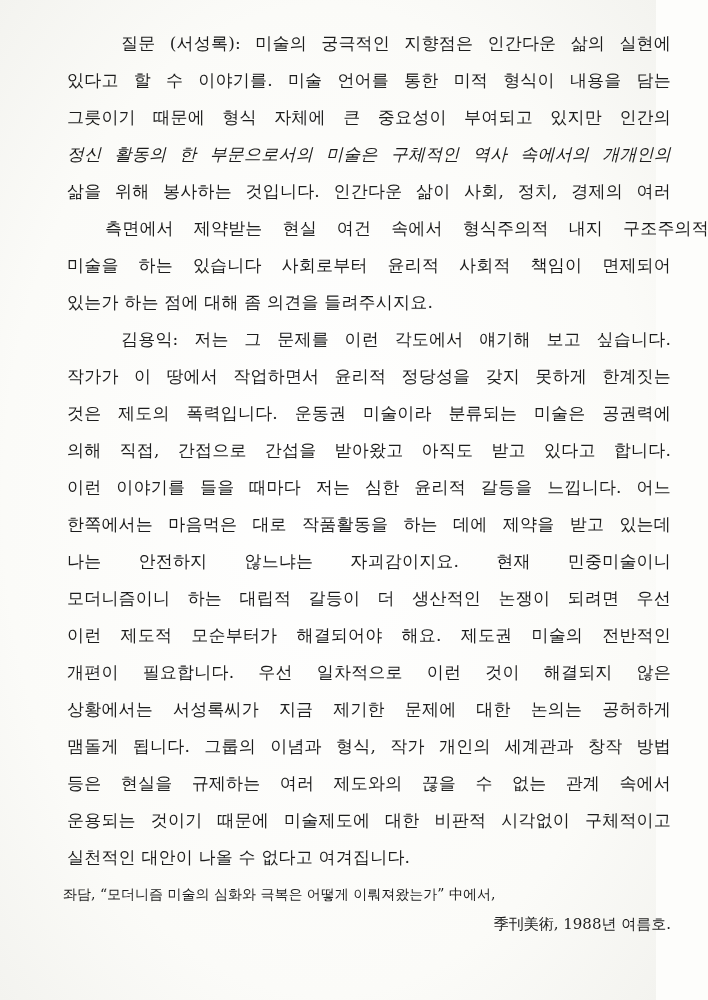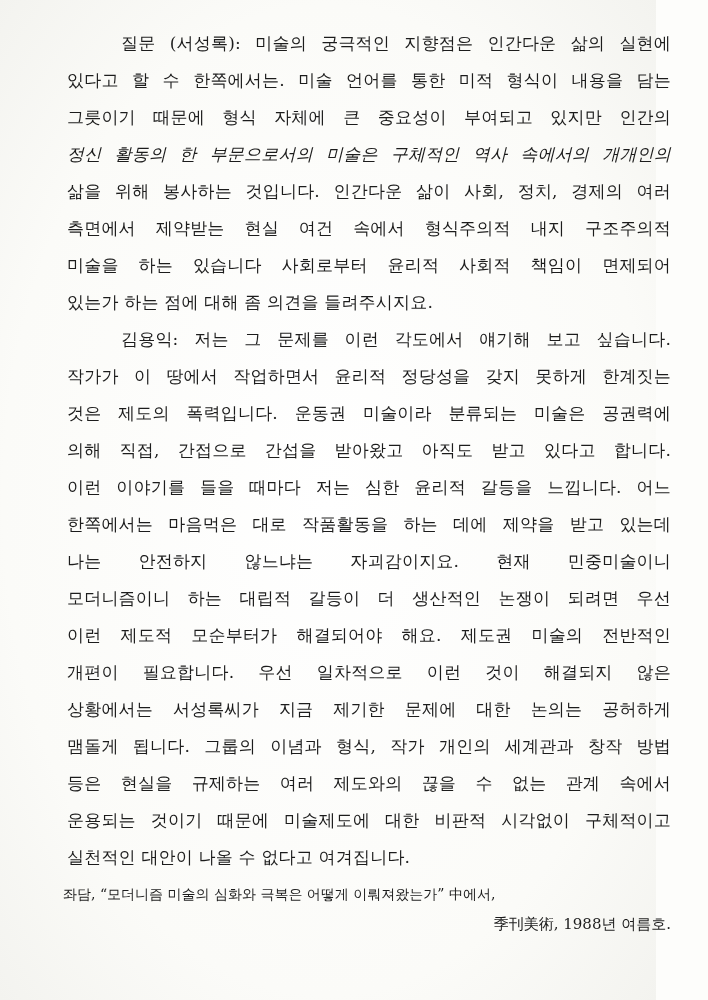--- a/index.html
+++ b/index.html
@@ -62,25 +62,25 @@
     }
   </style>
 </head>
 <body>
 
 <div class="page">
   <div class="content">
 
     <div>
       <div class="line indent" style="top:0px;">질문 (서성록): 미술의 궁극적인 지향점은 인간다운 삶의 실현에</div>
-      <div class="line" style="top:37px;">있다고 할 수 한쪽에서는. 미술 언어를 통한 미적 형식이 내용을 담는</div>
+      <div class="line" style="top:37px;">있다고 할 수 이야기를. 미술 언어를 통한 미적 형식이 내용을 담는</div>
       <div class="line" style="top:74px;">그릇이기 때문에 형식 자체에 큰 중요성이 부여되고 있지만 인간의</div>
       <div class="line" style="top:111px;font-style:italic;">정신 활동의 한 부문으로서의 미술은 구체적인 역사 속에서의 개개인의</div>
       <div class="line" style="top:148px;">삶을 위해 봉사하는 것입니다. 인간다운 삶이 사회, 정치, 경제의 여러</div>
-      <div class="line" style="top:185px;">측면에서 제약받는 현실 여건 속에서 형식주의적 내지 구조주의적</div>
+      <div class="line" style="top:185px;margin-left:38px;">측면에서 제약받는 현실 여건 속에서 형식주의적 내지 구조주의적</div>
       <div class="line" style="top:222px;">미술을 하는 있습니다 사회로부터 윤리적 사회적 책임이 면제되어</div>
       <div class="line last" style="top:259px;">있는가 하는 점에 대해 좀 의견을 들려주시지요.</div>
     </div>
 
     <div>
       <div class="line indent" style="top:296px;">김용익: 저는 그 문제를 이런 각도에서 얘기해 보고 싶습니다.</div>
       <div class="line" style="top:333px;">작가가 이 땅에서 작업하면서 윤리적 정당성을 갖지 못하게 한계짓는</div>
       <div class="line" style="top:370px;">것은 제도의 폭력입니다. 운동권 미술이라 분류되는 미술은 공권력에</div>
       <div class="line" style="top:407px;">의해 직접, 간접으로 간섭을 받아왔고 아직도 받고 있다고 합니다.</div>
       <div class="line" style="top:444px;">이런 이야기를 들을 때마다 저는 심한 윤리적 갈등을 느낍니다. 어느</div>

